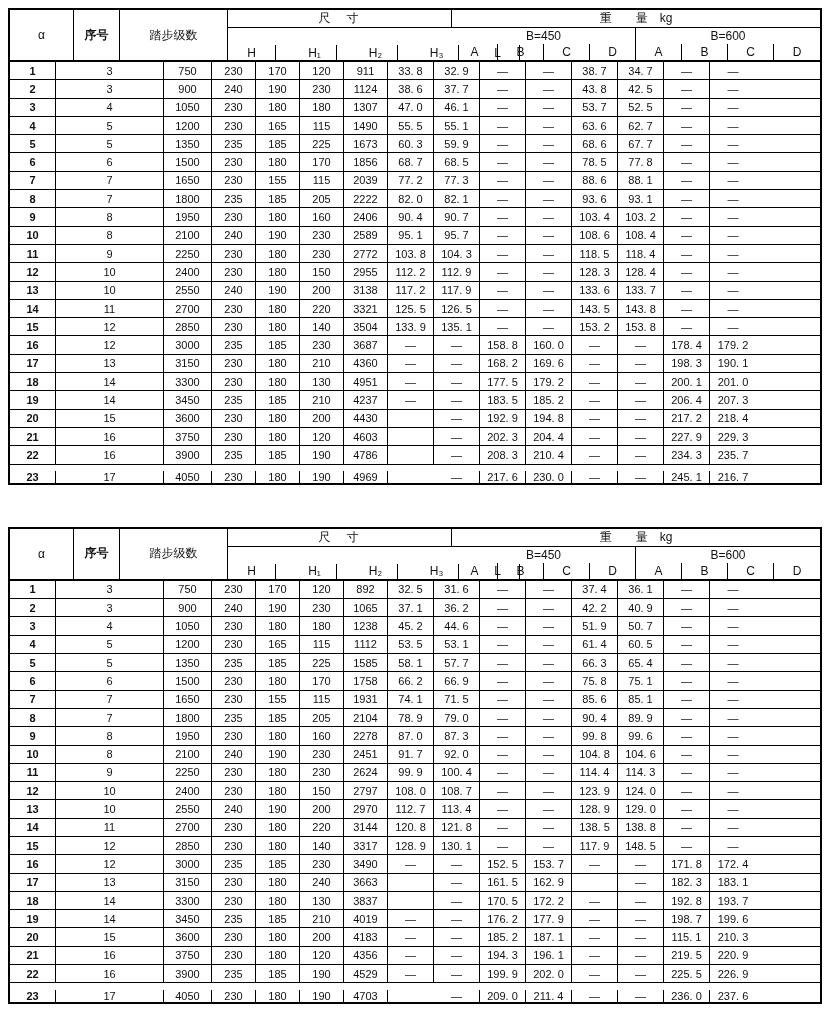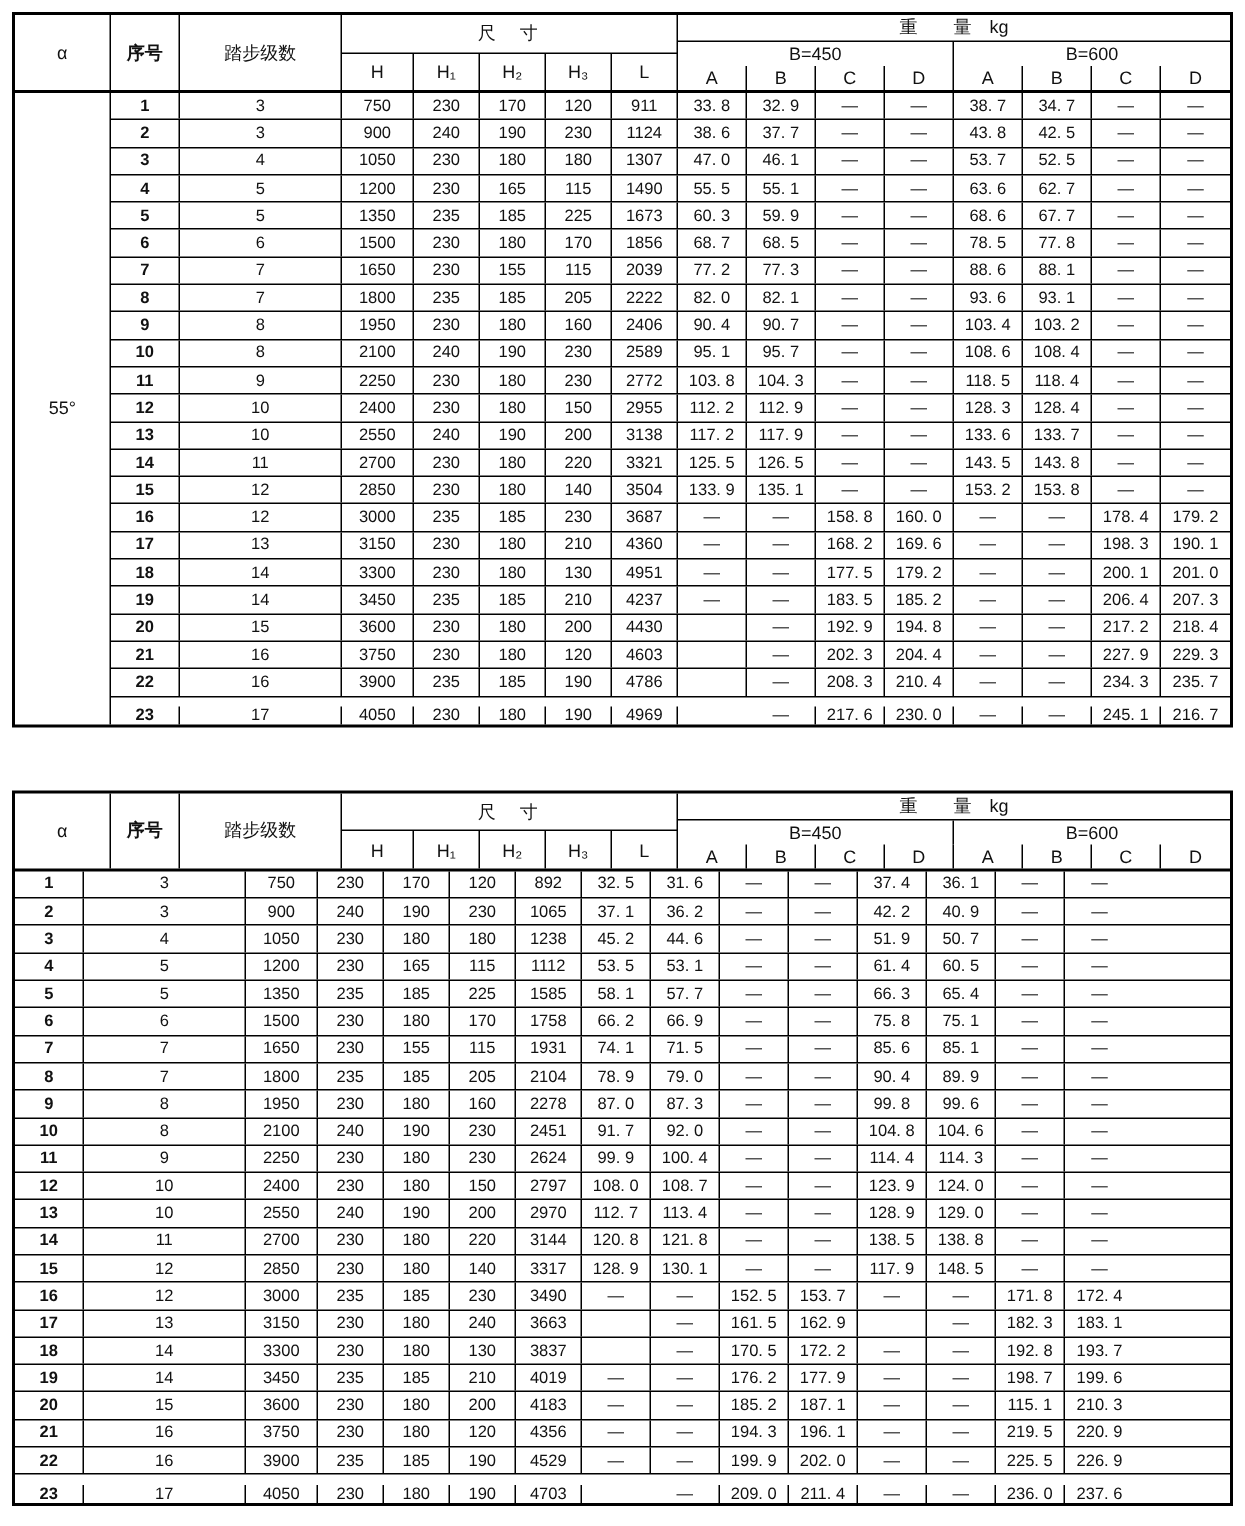--- a/index.html
+++ b/index.html
@@ -38,21 +38,21 @@
     flex:1; display:flex; align-items:center; justify-content:center;
     font-size:12px; border-bottom:1px solid #000; letter-spacing:2px;
   }
   .hrow { flex:1; display:flex; }
   .hrow .hcell { flex:none; height:100%; }
   .hrow .hcell.half { width:184px; }
   .wts .hrow .hcell:last-child { border-right:none; }
   .wts .htitle { border-right:none; letter-spacing:0; }
   .dims .htitle { border-right:1px solid #000; }
   .dims .hrow .hcell:last-child { border-right:1px solid #000; }
-  .dims, .dims .hrow { border-right:0; }
+  .dims, .dims .hrow { border-right:0;gap:17px; }
 
   
   .tbody { display:flex; }
   .alpha-cell {
     width:64px; border-right:1px solid #000;
     display:flex; align-items:center; justify-content:center;
     font-size:12px;
   }
   .rows { flex:1; display:flex; flex-direction:column; }
   .trow { display:flex; height:18.3px; border-bottom:1px solid #000; }
@@ -95,21 +95,20 @@
           <div class="hcell c-w">C</div>
           <div class="hcell c-w">D</div>
           <div class="hcell c-w">A</div>
           <div class="hcell c-w">B</div>
           <div class="hcell c-w">C</div>
           <div class="hcell c-w">D</div>
         </div>
       </div>
     </div>
     <div class="tbody">
-      <div class="alpha-cell">55°</div>
       <div class="rows">
           <div class="trow">
             <div class="cell c-serial">1</div>
             <div class="cell c-steps">3</div>
             <div class="cell c-h">750</div>
             <div class="cell c-d">230</div>
             <div class="cell c-d">170</div>
             <div class="cell c-d">120</div>
             <div class="cell c-d">911</div>
             <div class="cell c-w">33. 8</div>

